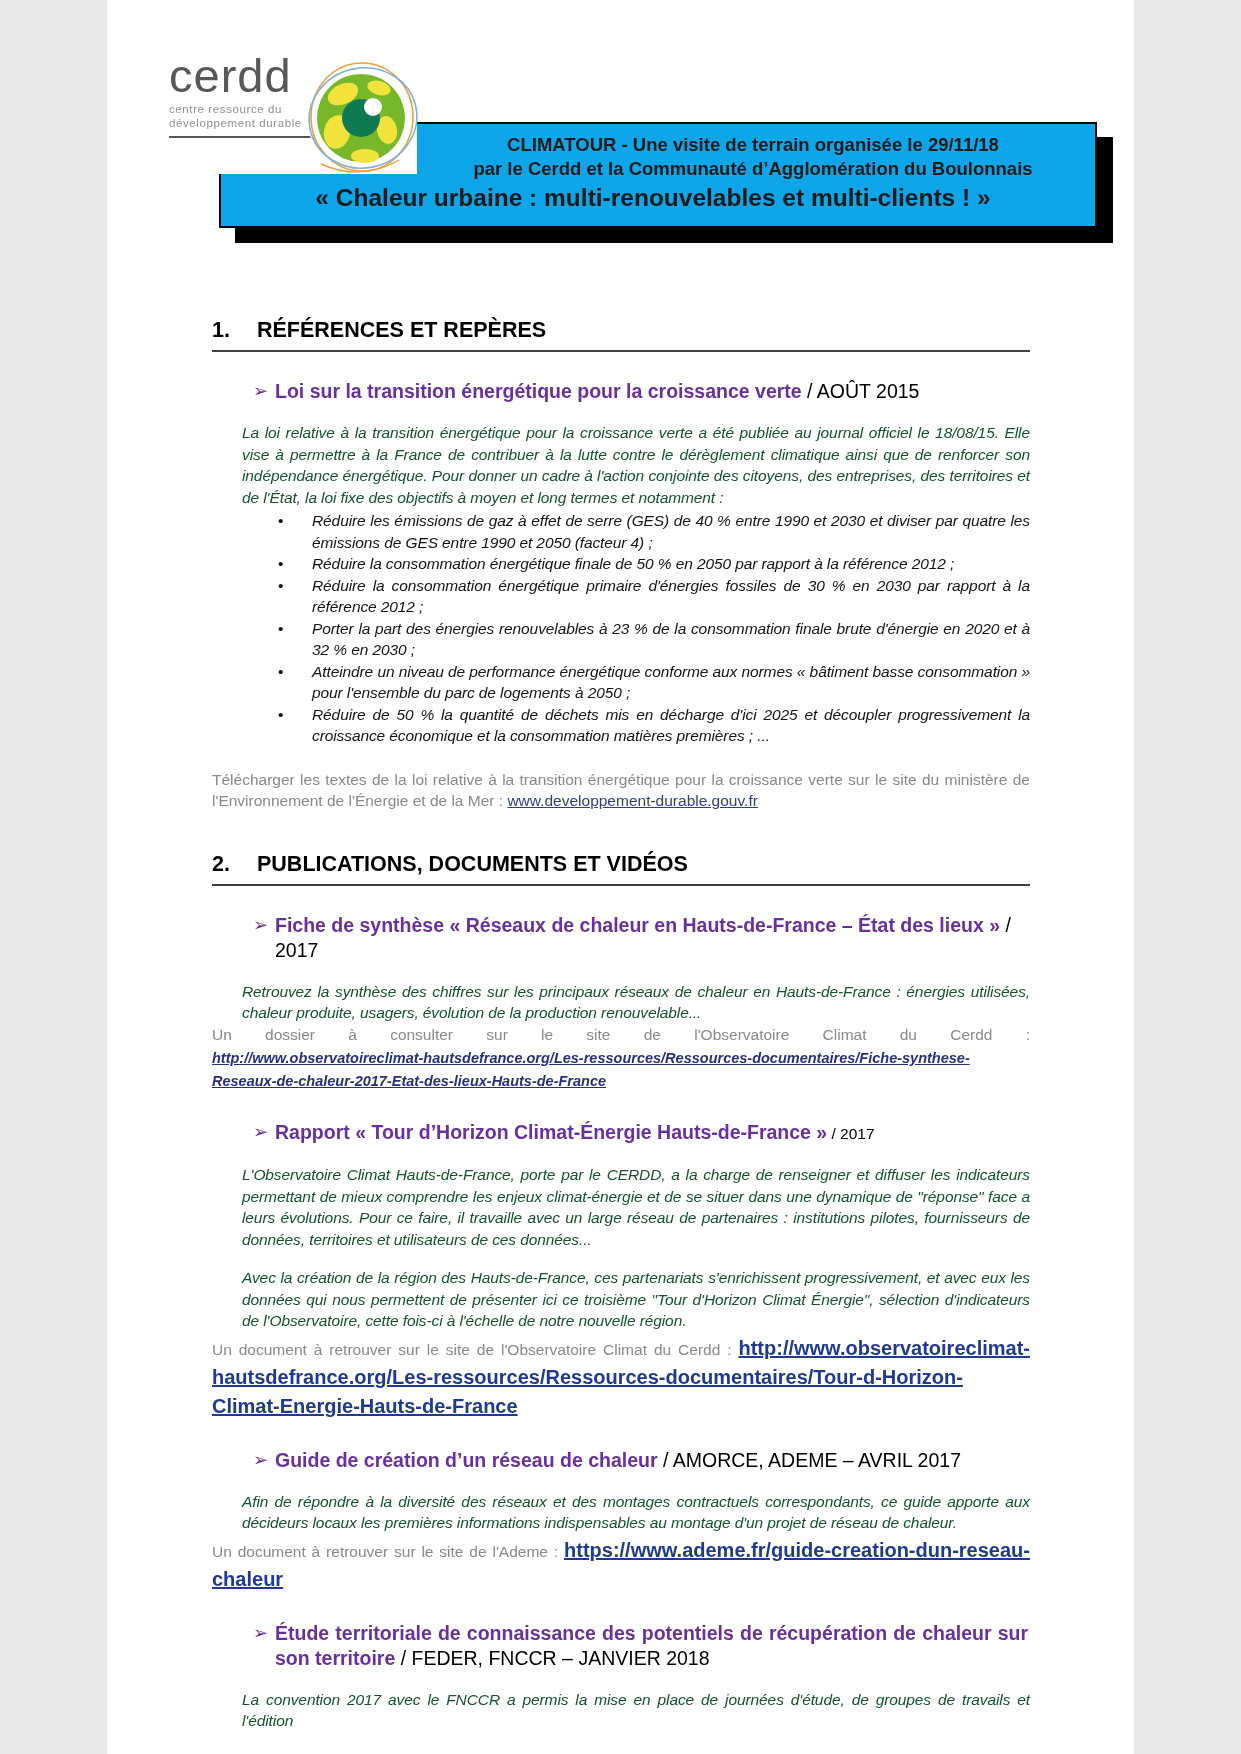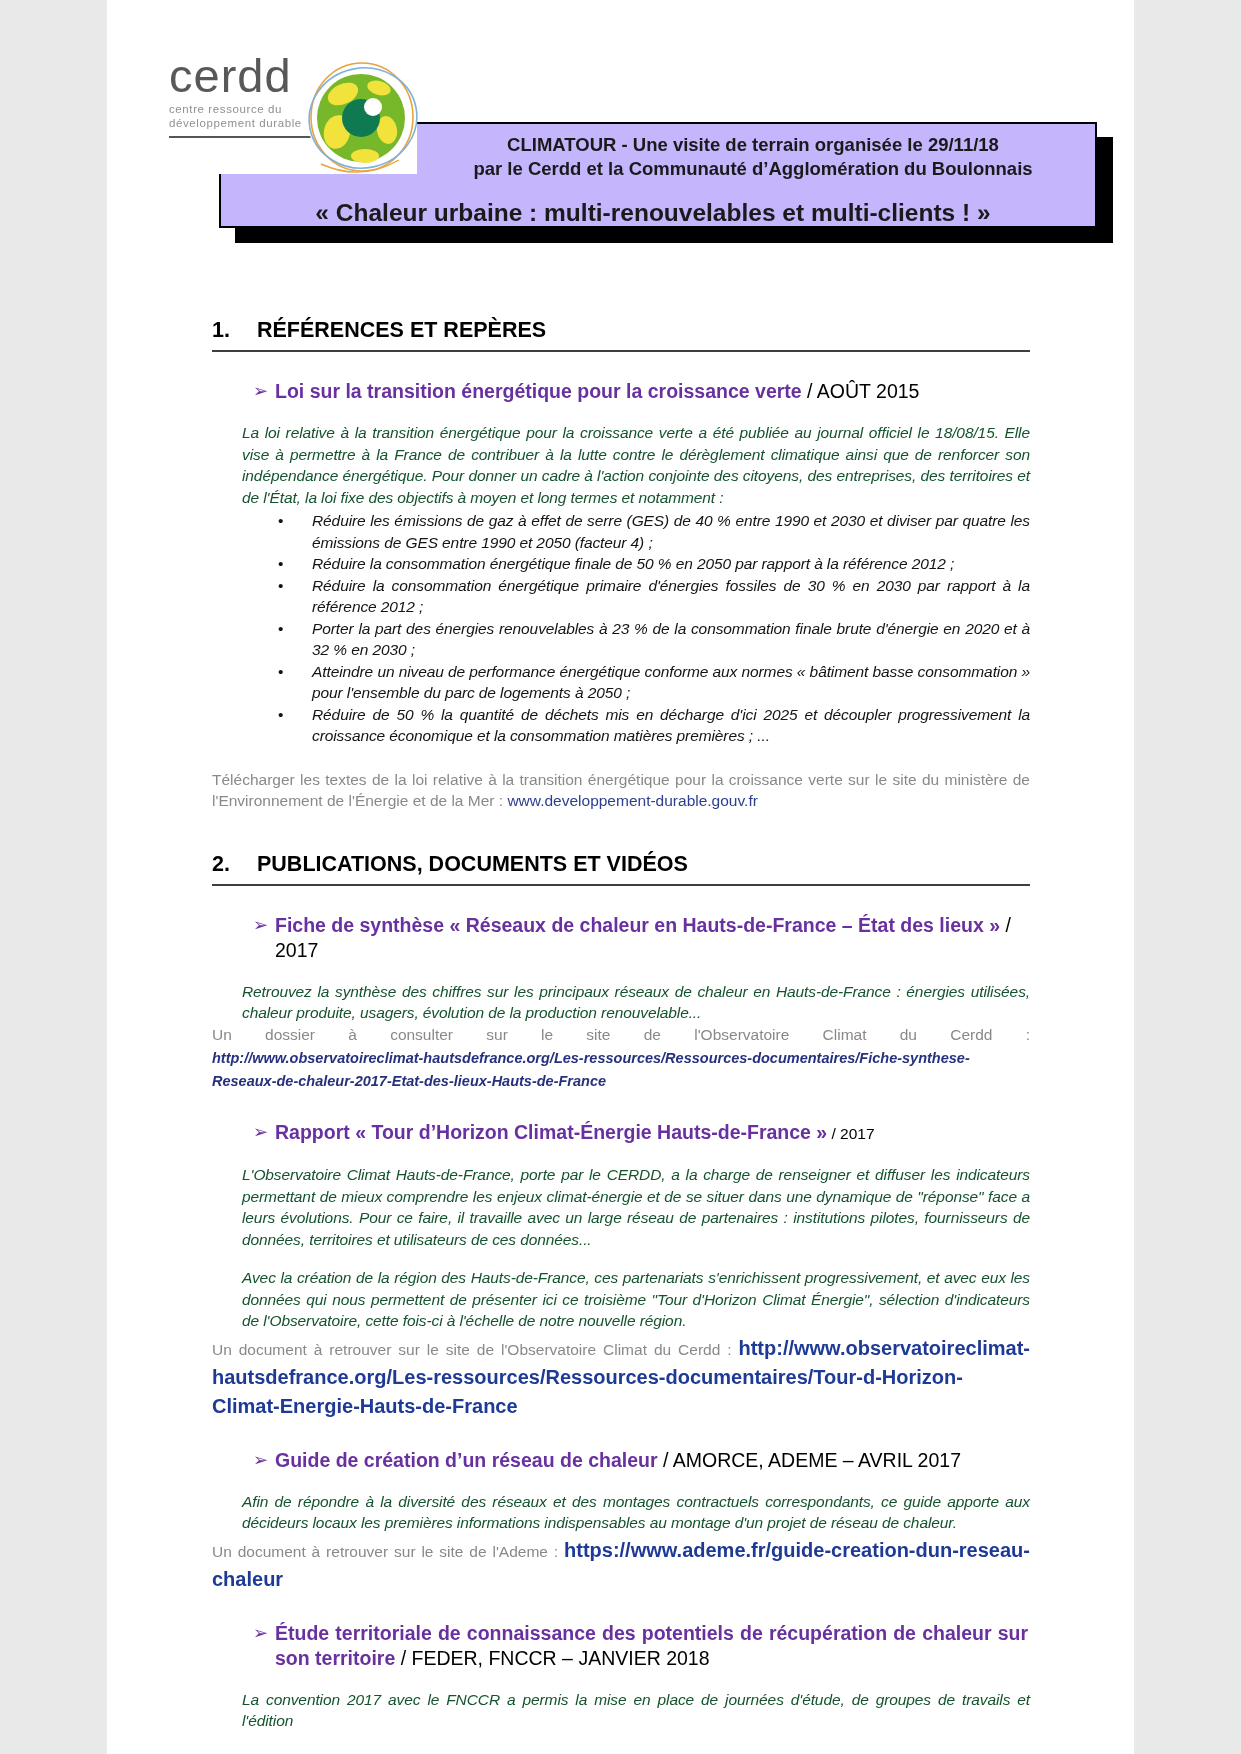--- a/index.html
+++ b/index.html
@@ -13,25 +13,25 @@
   
   .logo { position:absolute; left:62px; top:52px; width:248px; height:122px; background:#fff; z-index:3; }
   .logo-word { font-size:47px; color:#57585a; letter-spacing:1px; line-height:1; }
   .logo-tag { margin-top:3px; font-size:11.5px; color:#8f9092; letter-spacing:.6px; line-height:1.25; }
   .logo-rule { width:162px; border-bottom:2px solid #55565a; margin-top:5px; }
   .globe { position:absolute; left:138px; top:8px; }
 
   
   .title-box {
     position:absolute; left:112px; top:122px; width:878px; height:106px;
-    background:#c4b5fd; border:2px solid #000; box-shadow:16px 15px 0 #000;
+    background:#0ea5e9; border:2px solid #000; box-shadow:16px 15px 0 #000;
     z-index:2; padding-top:9px;
   }
   .tb-l12 { text-align:center; margin-left:190px; font-weight:bold; font-size:18.5px; line-height:24px; }
-  .tb-l3  { text-align:center; margin-left:-10px; font-weight:bold; font-size:24.5px; margin-top:18px; }
+  .tb-l3  { text-align:center; margin-left:-10px; font-weight:bold; font-size:24.5px; margin-top:3px; }
 
   
   .content { position:absolute; left:0; top:318px; width:100%; padding:0 104px 0 105px; }
 
   .sec-head {
     font-size:21.5px; font-weight:bold; color:#000;
     border-bottom:2px solid #3f3f3f; padding-bottom:7px;
   }
   .sec-head .sec-num { display:inline-block; width:45px; }
   .sec-head.second { margin-top:40px; }
@@ -53,21 +53,21 @@
   ul.bullets li {
     position:relative; padding-left:100px; font-style:italic; font-size:15.5px;
     line-height:21.5px; text-align:justify; letter-spacing:-0.1px; color:#141414;
   }
   ul.bullets li::before { content:"\2022"; position:absolute; left:66px; font-style:normal; }
 
   .gray { color:#898989; font-size:15.5px; line-height:21.5px; text-align:justify; }
   .gray.mt { margin-top:22px; }
   .just-last { text-align:justify; text-align-last:justify; }
 
-  a { cursor:pointer; }
+  a { text-decoration:underline; cursor:pointer; }
   .link-sm  { color:#2d3e8e; font-weight:normal; }
   .link-tiny{ display:block; color:#26317e; font-weight:bold; font-style:italic; font-size:14.5px; line-height:23px; margin-top:2px; overflow-wrap:anywhere; }
   .link-big { color:#1e3a96; font-weight:bold; font-size:20px; line-height:29px; overflow-wrap:anywhere; }
   .doc-line { margin-top:2px; }
 </style>
 </head>
 <body>
 
 <div class="page">
 

